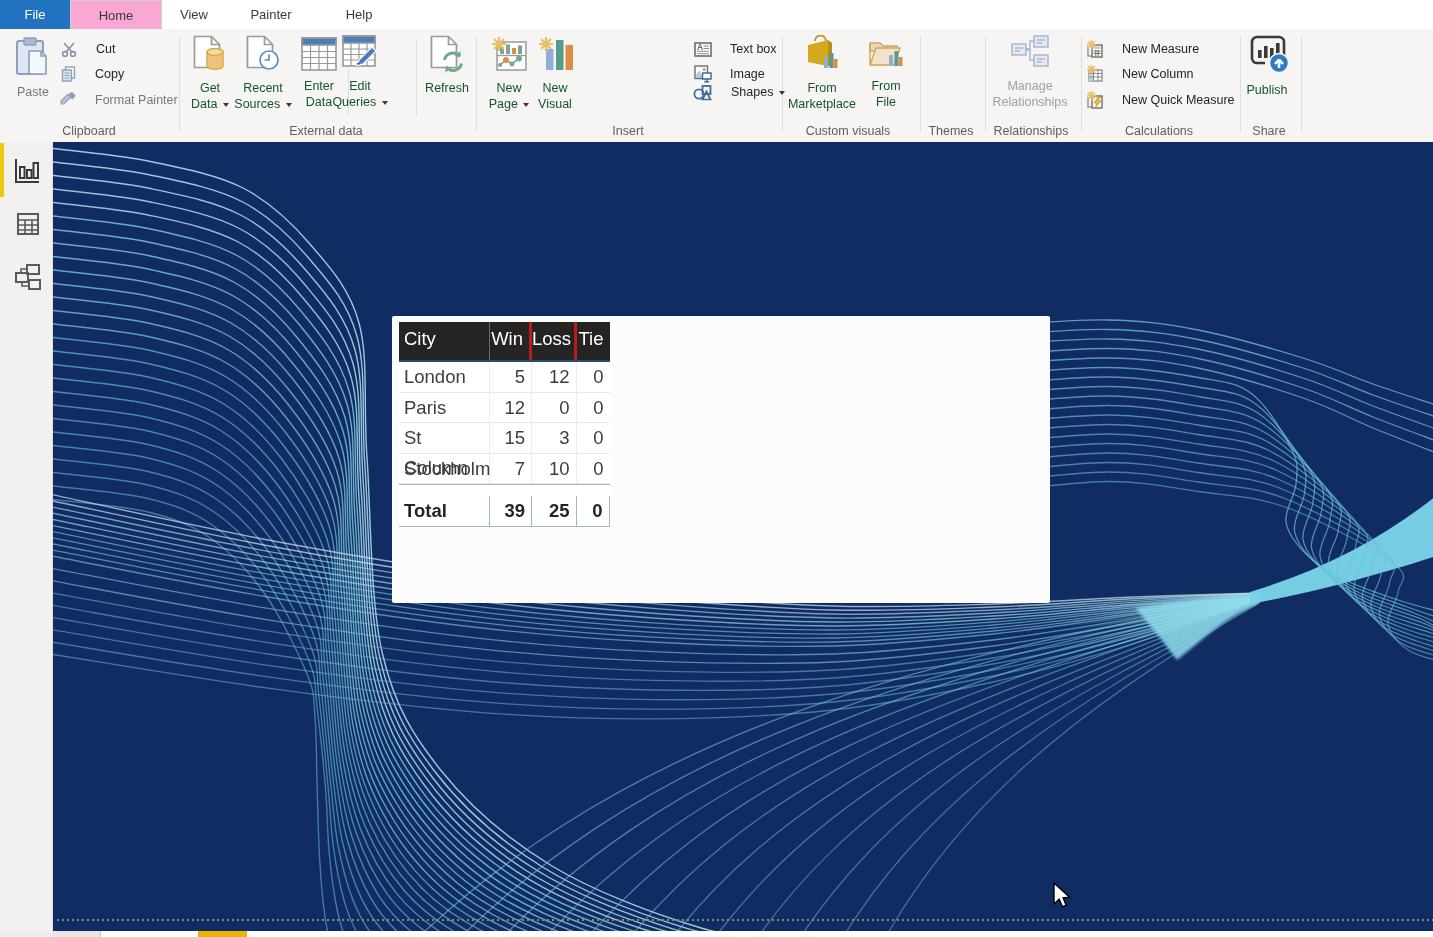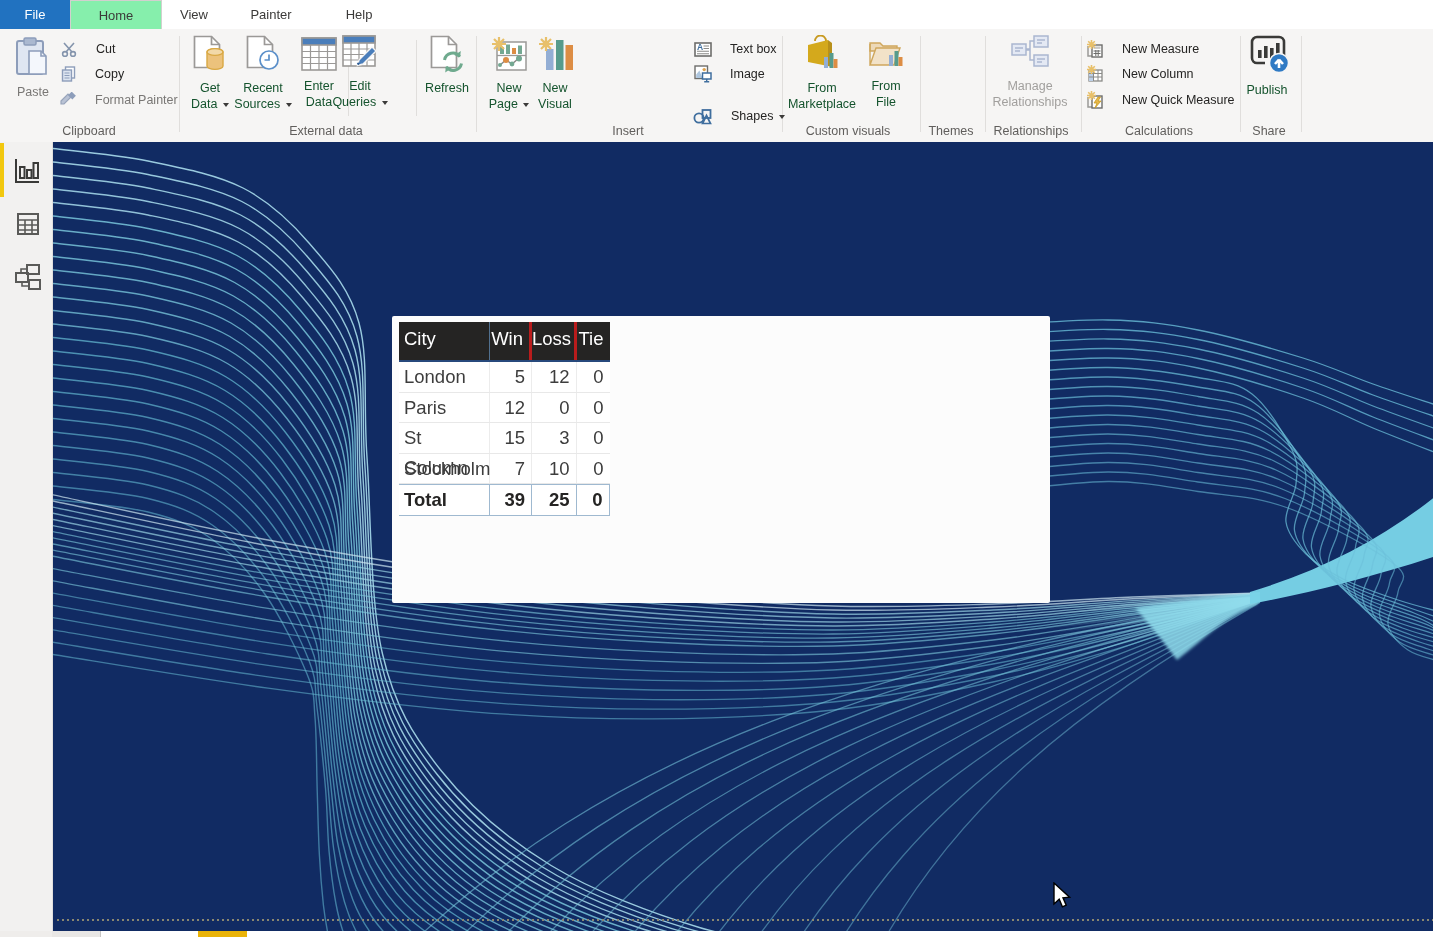--- a/index.html
+++ b/index.html
@@ -7,21 +7,21 @@
     font-family:"Liberation Sans", sans-serif; background:#fff; }
   #app { position:relative; width:1433px; height:937px; }
   .abs { position:absolute; }
 
   
   #tabbar { position:absolute; left:0; top:0; width:1433px; height:29px; background:#ffffff; }
   #filetab { position:absolute; left:0; top:0; width:70px; height:29px; background:#2172c0;
     color:#fff; font-size:13px; text-align:center; line-height:29px; }
   .tab { position:absolute; top:0; height:29px; font-size:13px; color:#3b3a39;
     line-height:29px; text-align:center; }
-  #tab-home { left:70px; width:92px; background:#86efac;
+  #tab-home { left:70px; width:92px; background:#f9a8d4;
     border:1px solid #d2d0ce; border-bottom:none; }
   
   #ribbon { position:absolute; left:0; top:29px; width:1433px; height:113px; background:#f6f5f4; }
   .gsep { position:absolute; top:7px; height:96px; width:1px; background:#e0dedc; }
   .isep { position:absolute; top:11px; height:76px; width:1px; background:#e0dedc; }
   .glabel { position:absolute; top:95px; height:16px; font-size:12.5px; color:#605e5c;
     text-align:center; transform:translateX(-50%); white-space:nowrap; }
   .bigbtn { position:absolute; top:6px; width:76px; text-align:center;
     transform:translateX(-50%); font-size:12.5px; color:#14532d; line-height:16px; }
   .bigbtn .ic { display:block; margin:0 auto 3px auto; }
@@ -41,21 +41,21 @@
     background:#112b63; overflow:hidden; }
   #dots { position:absolute; left:4px; top:777px; width:1376px; height:2px;
     background-image:repeating-linear-gradient(90deg,#8a8770 0 2px,transparent 2px 5px); }
   
   #panel { position:absolute; left:339px; top:174px; width:658px; height:287px;
     background:#fcfcfc; border-radius:2px; }
   #vtable { position:absolute; left:7px; top:6px; width:211px; font-size:18.5px; color:#3d3d3d; }
   #vtable .hrow { display:flex; background:#252423; color:#fff; height:40px;
     border-bottom:2px solid #27497c; }
   #vtable .row { display:flex; height:30.5px; border-bottom:1px solid #e8e8e8; background:#fff; }
-  #vtable .trow { display:flex; height:32px; background:#fff; font-weight:bold; color:#252423;
+  #vtable .trow { display:flex; height:43px; background:#fff; font-weight:bold; color:#252423;
     border-top:1px solid #9fb9d0; border-bottom:1px solid #9fb9d0;align-items:flex-end; }
   #vtable .c0 { width:90.5px; padding-left:5px; }
   #vtable .c1 { width:42.5px; text-align:right; padding-right:6px; }
   #vtable .c2 { width:44.5px; text-align:right; padding-right:6px; }
   #vtable .c3 { width:33px;   text-align:right; padding-right:6px; }
   #vtable .hrow > div { border-right:3px solid #b91c1c; line-height:33px; }
   #vtable .hrow > div:first-child { border-right:1px solid #51708f; }
   #vtable .hrow > div:last-child { border-right:none; }
   #vtable .row > div { border-right:1px solid #ececec; line-height:30px; }
   #vtable .row > div:last-child { border-right:none; }
@@ -218,21 +218,21 @@
 <div class="smallbtn" style="left:694px;top:34px;">
         <svg width="18" height="18" viewBox="0 0 18 18">
 <rect x="1" y="1" width="12.5" height="12.5" fill="#fff" stroke="#6d6d6b" stroke-width="1.4"></rect>
 <circle cx="10.2" cy="4.6" r="1.7" fill="#e0a24e"></circle>
 <path d="M2.2 13 v-3.5 l3.2-4 3 7.5 z" fill="#aec6de"></path>
 <rect x="8.5" y="8" width="8.5" height="6" fill="#fff" stroke="#3f6e9e" stroke-width="1.5"></rect>
 <path d="M12.7 14 v2.2 M10.2 16.8 h5" stroke="#3f6e9e" stroke-width="1.4"></path>
 </svg>
         <span>Image</span>
       </div>
-<div class="smallbtn" style="left:693px;top:76px;align-items:center;">
+<div class="smallbtn" style="left:693px;top:52px;align-items:center;">
         <svg width="20" height="17" viewBox="0 0 20 17">
 <circle cx="6" cy="10" r="4.6" fill="none" stroke="#3f6e9e" stroke-width="1.8"></circle>
 <rect x="9.5" y="2" width="8" height="8" fill="none" stroke="#3f6e9e" stroke-width="1.8"></rect>
 <path d="M13.5 7.5 l4 8 h-8 z" fill="none" stroke="#3f6e9e" stroke-width="1.7"></path>
 </svg>
         <span>Shapes <span class="caret"></span></span>
       </div>
 <div class="glabel" style="left:628px">Insert</div>
 
 <div class="bigbtn " style="left:822px;">

